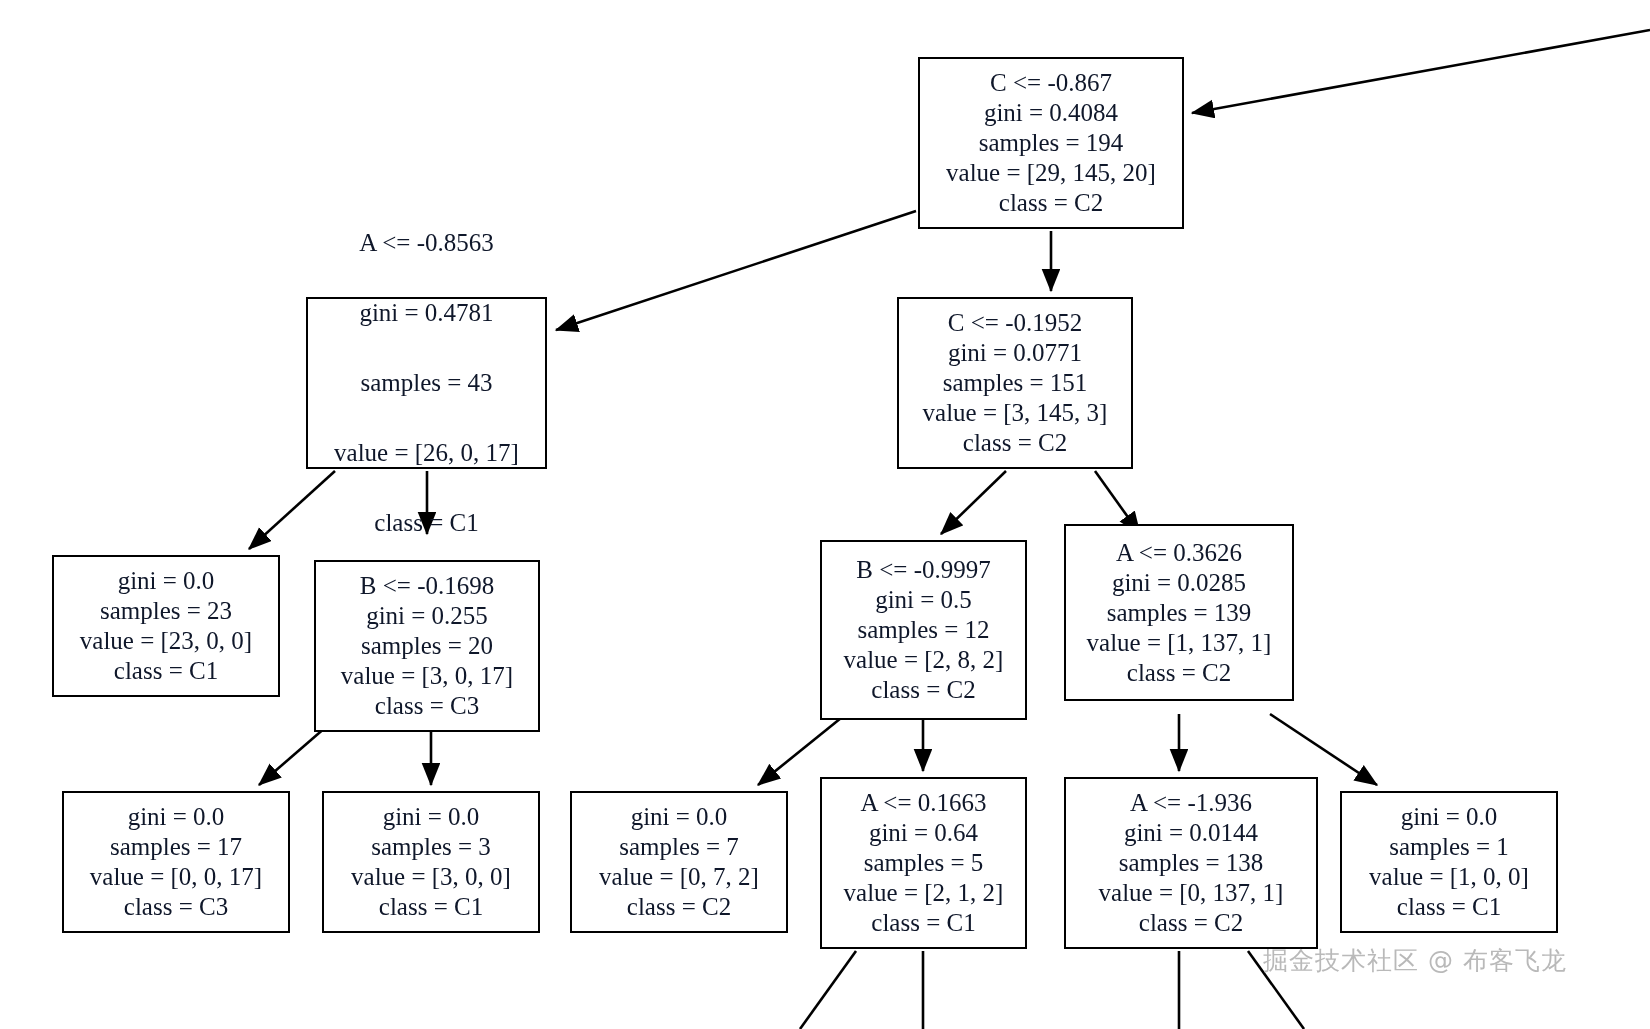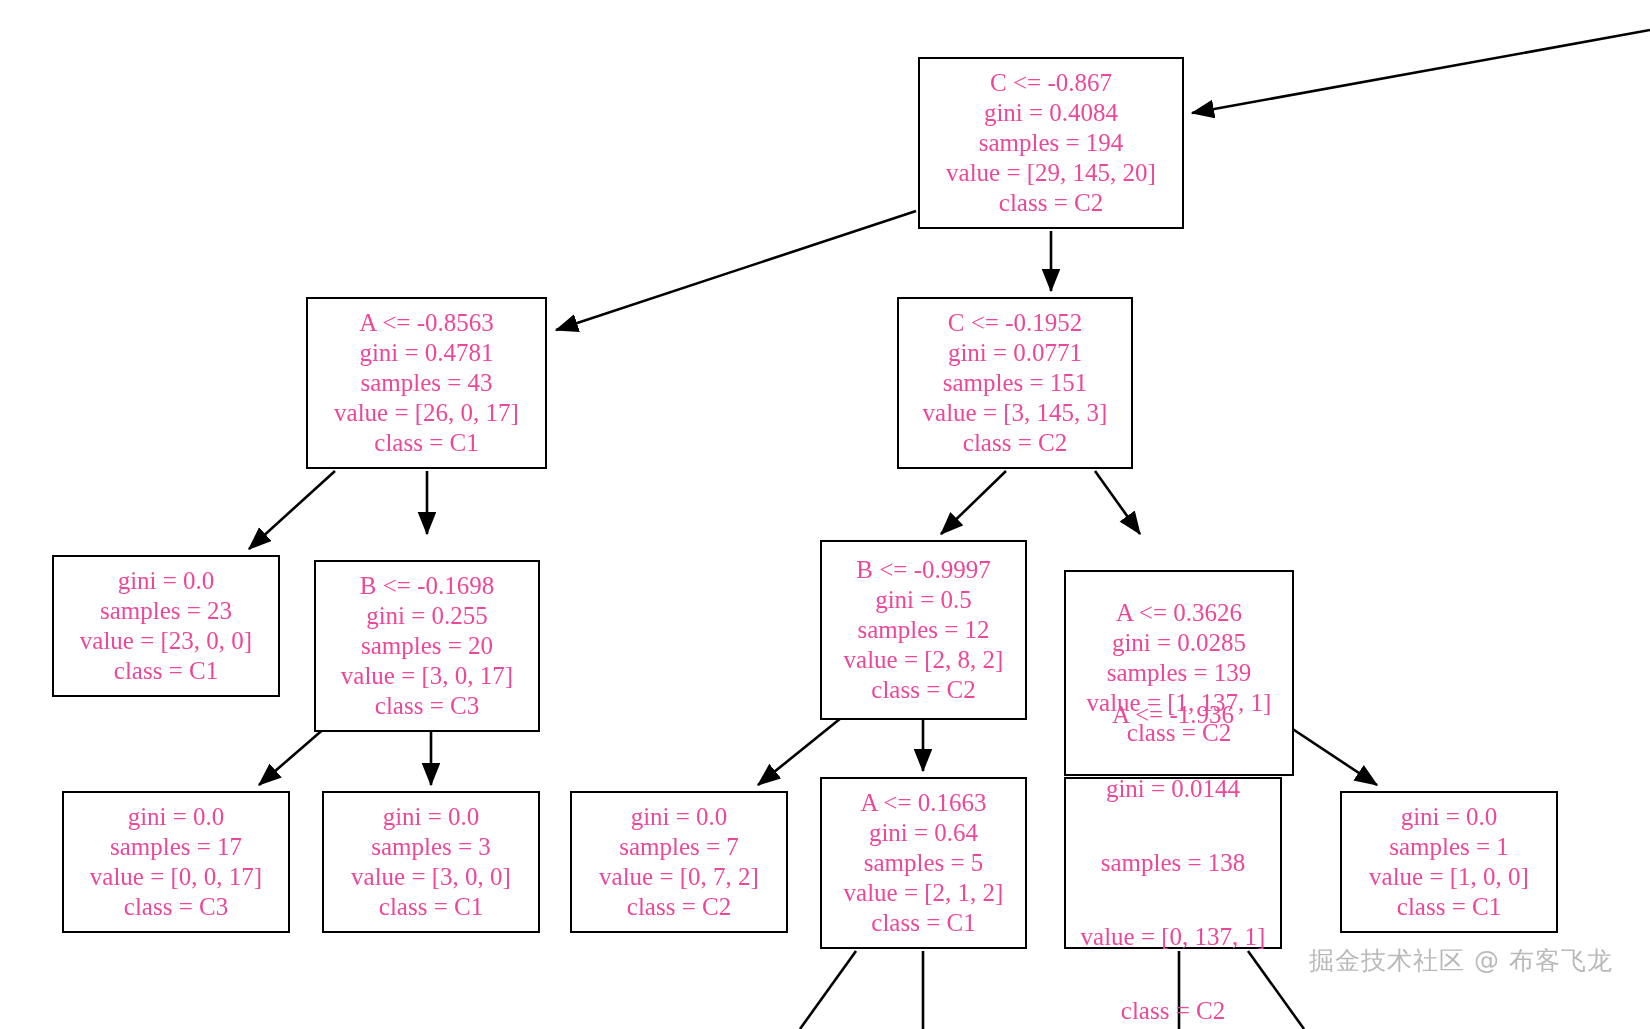--- a/index.html
+++ b/index.html
@@ -26,38 +26,37 @@
   .node {
     position: absolute;
     box-sizing: border-box;
     border: 2px solid #000000;
     background: #ffffff;
     display: flex;
     flex-direction: column;
     align-items: center;
     justify-content: center;
     text-align: center;
-    color: #ec4899;
+    color: #0f172a;
     font-size: 25px;
     line-height: 1.20;
     z-index: 2;
   }
   .node .ln {
     display: block;
     white-space: nowrap;
   }
   .watermark {
     position: absolute;
     color: #b9b9b9;
     font-size: 25px;
     white-space: nowrap;
     letter-spacing: 1px;
     z-index: 3;
     font-family: "DejaVu Sans", "Liberation Sans", sans-serif;
-    margin-left: 46px;
   }
 </style>
 </head>
 <body>
 
 <div id="canvas">
 
   <svg id="edge-layer" viewBox="0 0 1650 1029" width="1650" height="1029">
     <defs>
       <marker id="ah" markerWidth="10" markerHeight="10" refX="8.5" refY="3.6" orient="auto" markerUnits="strokeWidth">
@@ -102,21 +101,21 @@
   </svg>
 
   <div class="node" style="left:918px; top:57px; width:266px; height:172px;">
     <span class="ln">C &lt;= -0.867</span>
     <span class="ln">gini = 0.4084</span>
     <span class="ln">samples = 194</span>
     <span class="ln">value = [29, 145, 20]</span>
     <span class="ln">class = C2</span>
   </div>
 
-  <div class="node" style="left:306px; top:297px; width:241px; height:172px;">
+  <div class="node" style="left:306px; top:297px; width:241px; height:172px;gap:40px;">
     <span class="ln">A &lt;= -0.8563</span>
     <span class="ln">gini = 0.4781</span>
     <span class="ln">samples = 43</span>
     <span class="ln">value = [26, 0, 17]</span>
     <span class="ln">class = C1</span>
   </div>
 
   <div class="node" style="left:897px; top:297px; width:236px; height:172px;">
     <span class="ln">C &lt;= -0.1952</span>
     <span class="ln">gini = 0.0771</span>
@@ -141,21 +140,21 @@
   </div>
 
   <div class="node" style="left:820px; top:540px; width:207px; height:180px;">
     <span class="ln">B &lt;= -0.9997</span>
     <span class="ln">gini = 0.5</span>
     <span class="ln">samples = 12</span>
     <span class="ln">value = [2, 8, 2]</span>
     <span class="ln">class = C2</span>
   </div>
 
-  <div class="node" style="left:1064px; top:570px; width:230px; height:206px;">
+  <div class="node" style="left:1064px; top:524px; width:230px; height:177px;">
     <span class="ln">A &lt;= 0.3626</span>
     <span class="ln">gini = 0.0285</span>
     <span class="ln">samples = 139</span>
     <span class="ln">value = [1, 137, 1]</span>
     <span class="ln">class = C2</span>
   </div>
 
   <div class="node" style="left:62px; top:791px; width:228px; height:142px;">
     <span class="ln">gini = 0.0</span>
     <span class="ln">samples = 17</span>
@@ -178,21 +177,21 @@
   </div>
 
   <div class="node" style="left:820px; top:777px; width:207px; height:172px;">
     <span class="ln">A &lt;= 0.1663</span>
     <span class="ln">gini = 0.64</span>
     <span class="ln">samples = 5</span>
     <span class="ln">value = [2, 1, 2]</span>
     <span class="ln">class = C1</span>
   </div>
 
-  <div class="node" style="left:1064px; top:777px; width:218px; height:172px;gap:44px;">
+  <div class="node" style="left:1064px; top:777px; width:254px; height:172px;">
     <span class="ln">A &lt;= -1.936</span>
     <span class="ln">gini = 0.0144</span>
     <span class="ln">samples = 138</span>
     <span class="ln">value = [0, 137, 1]</span>
     <span class="ln">class = C2</span>
   </div>
 
   <div class="node" style="left:1340px; top:791px; width:218px; height:142px;">
     <span class="ln">gini = 0.0</span>
     <span class="ln">samples = 1</span>

